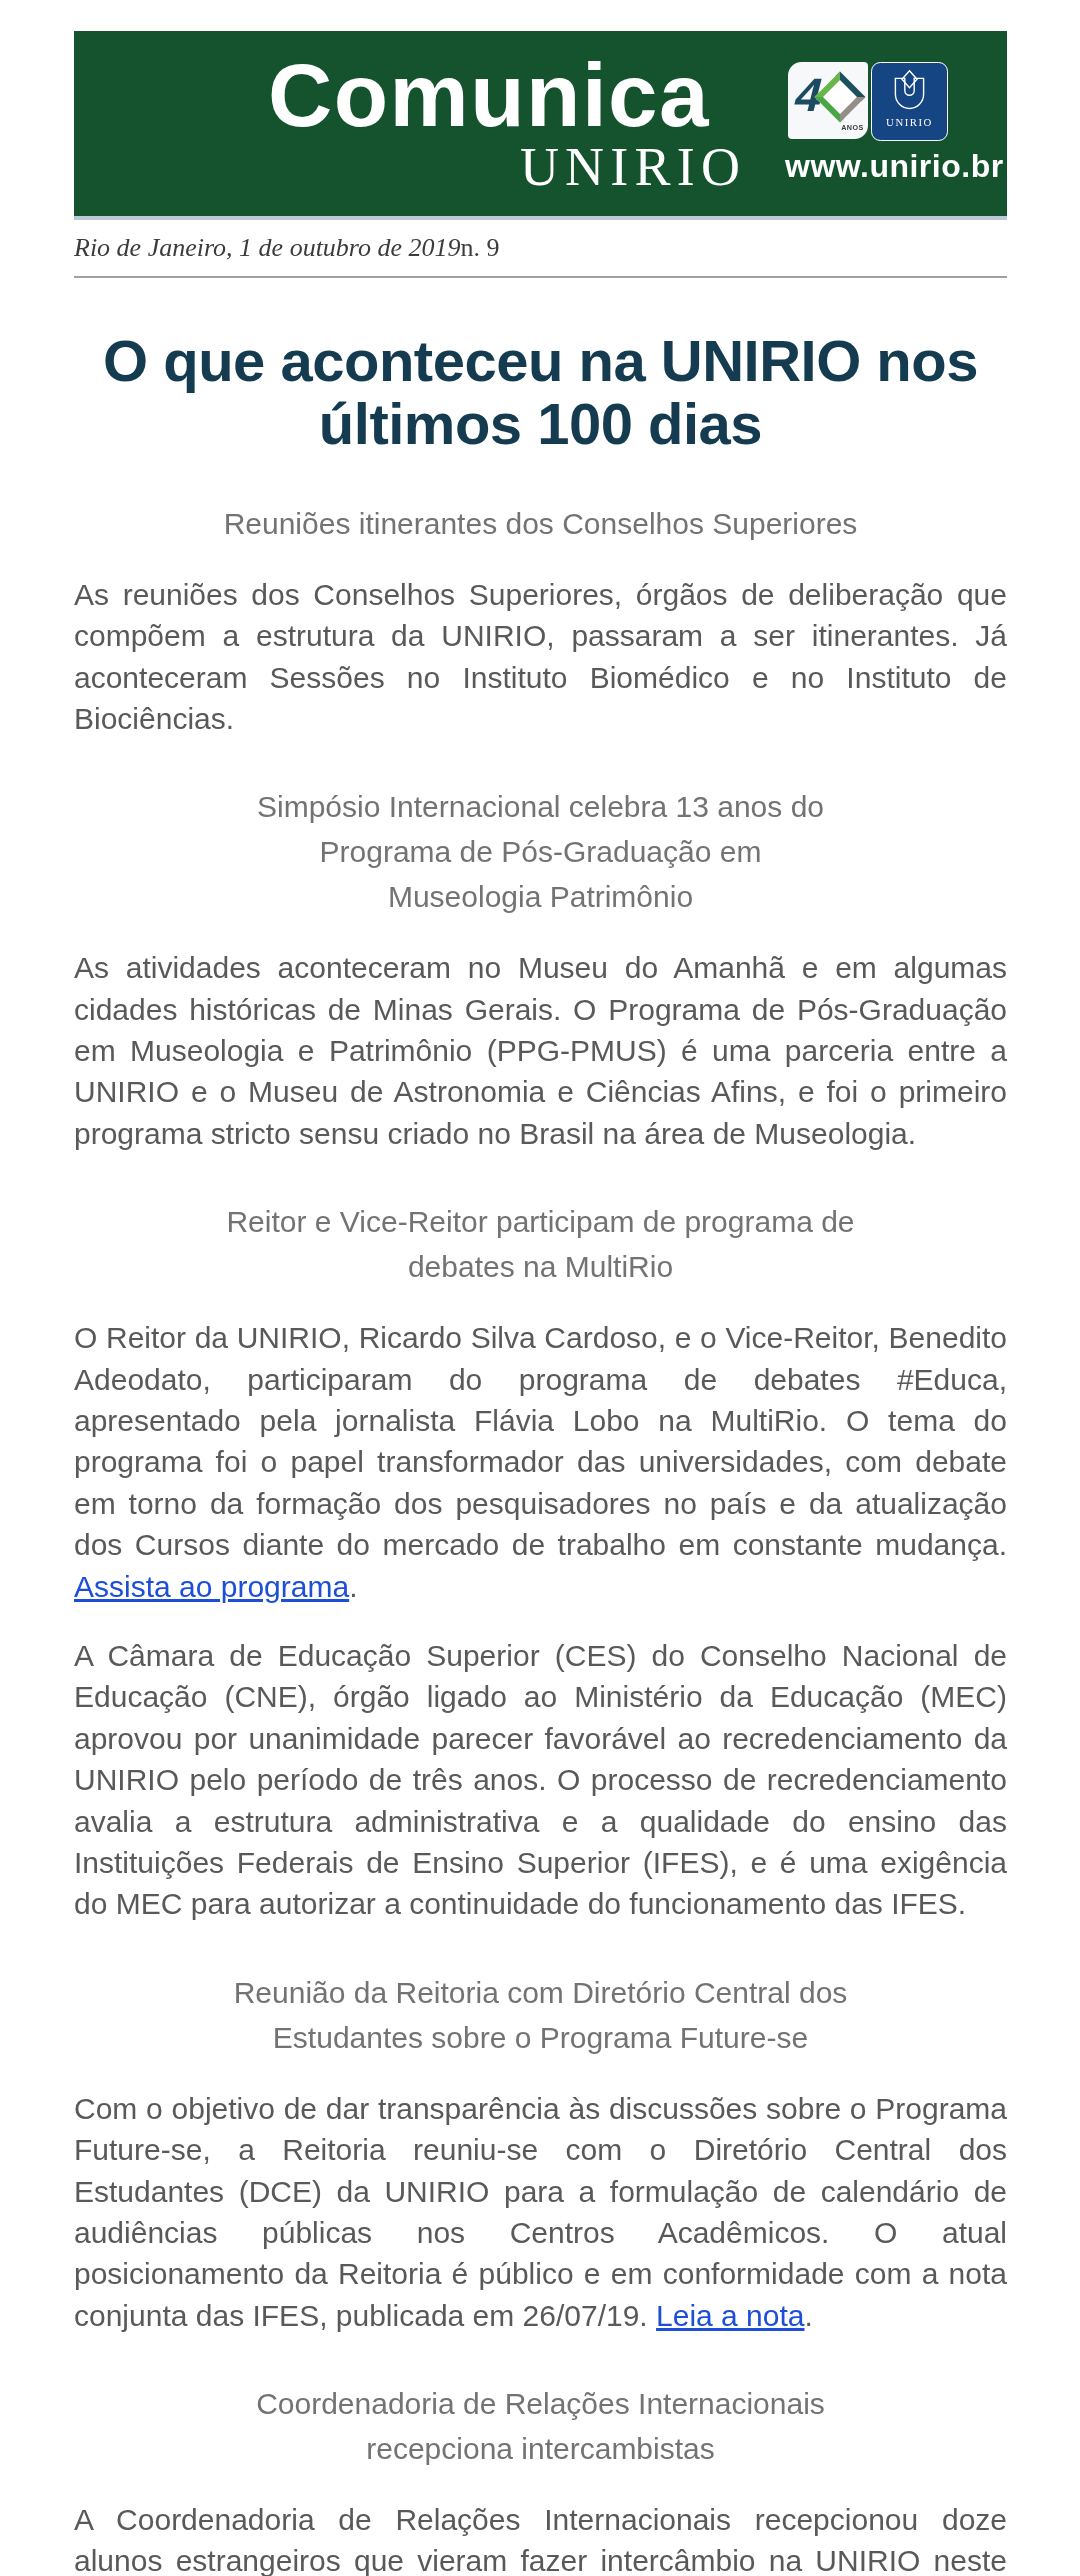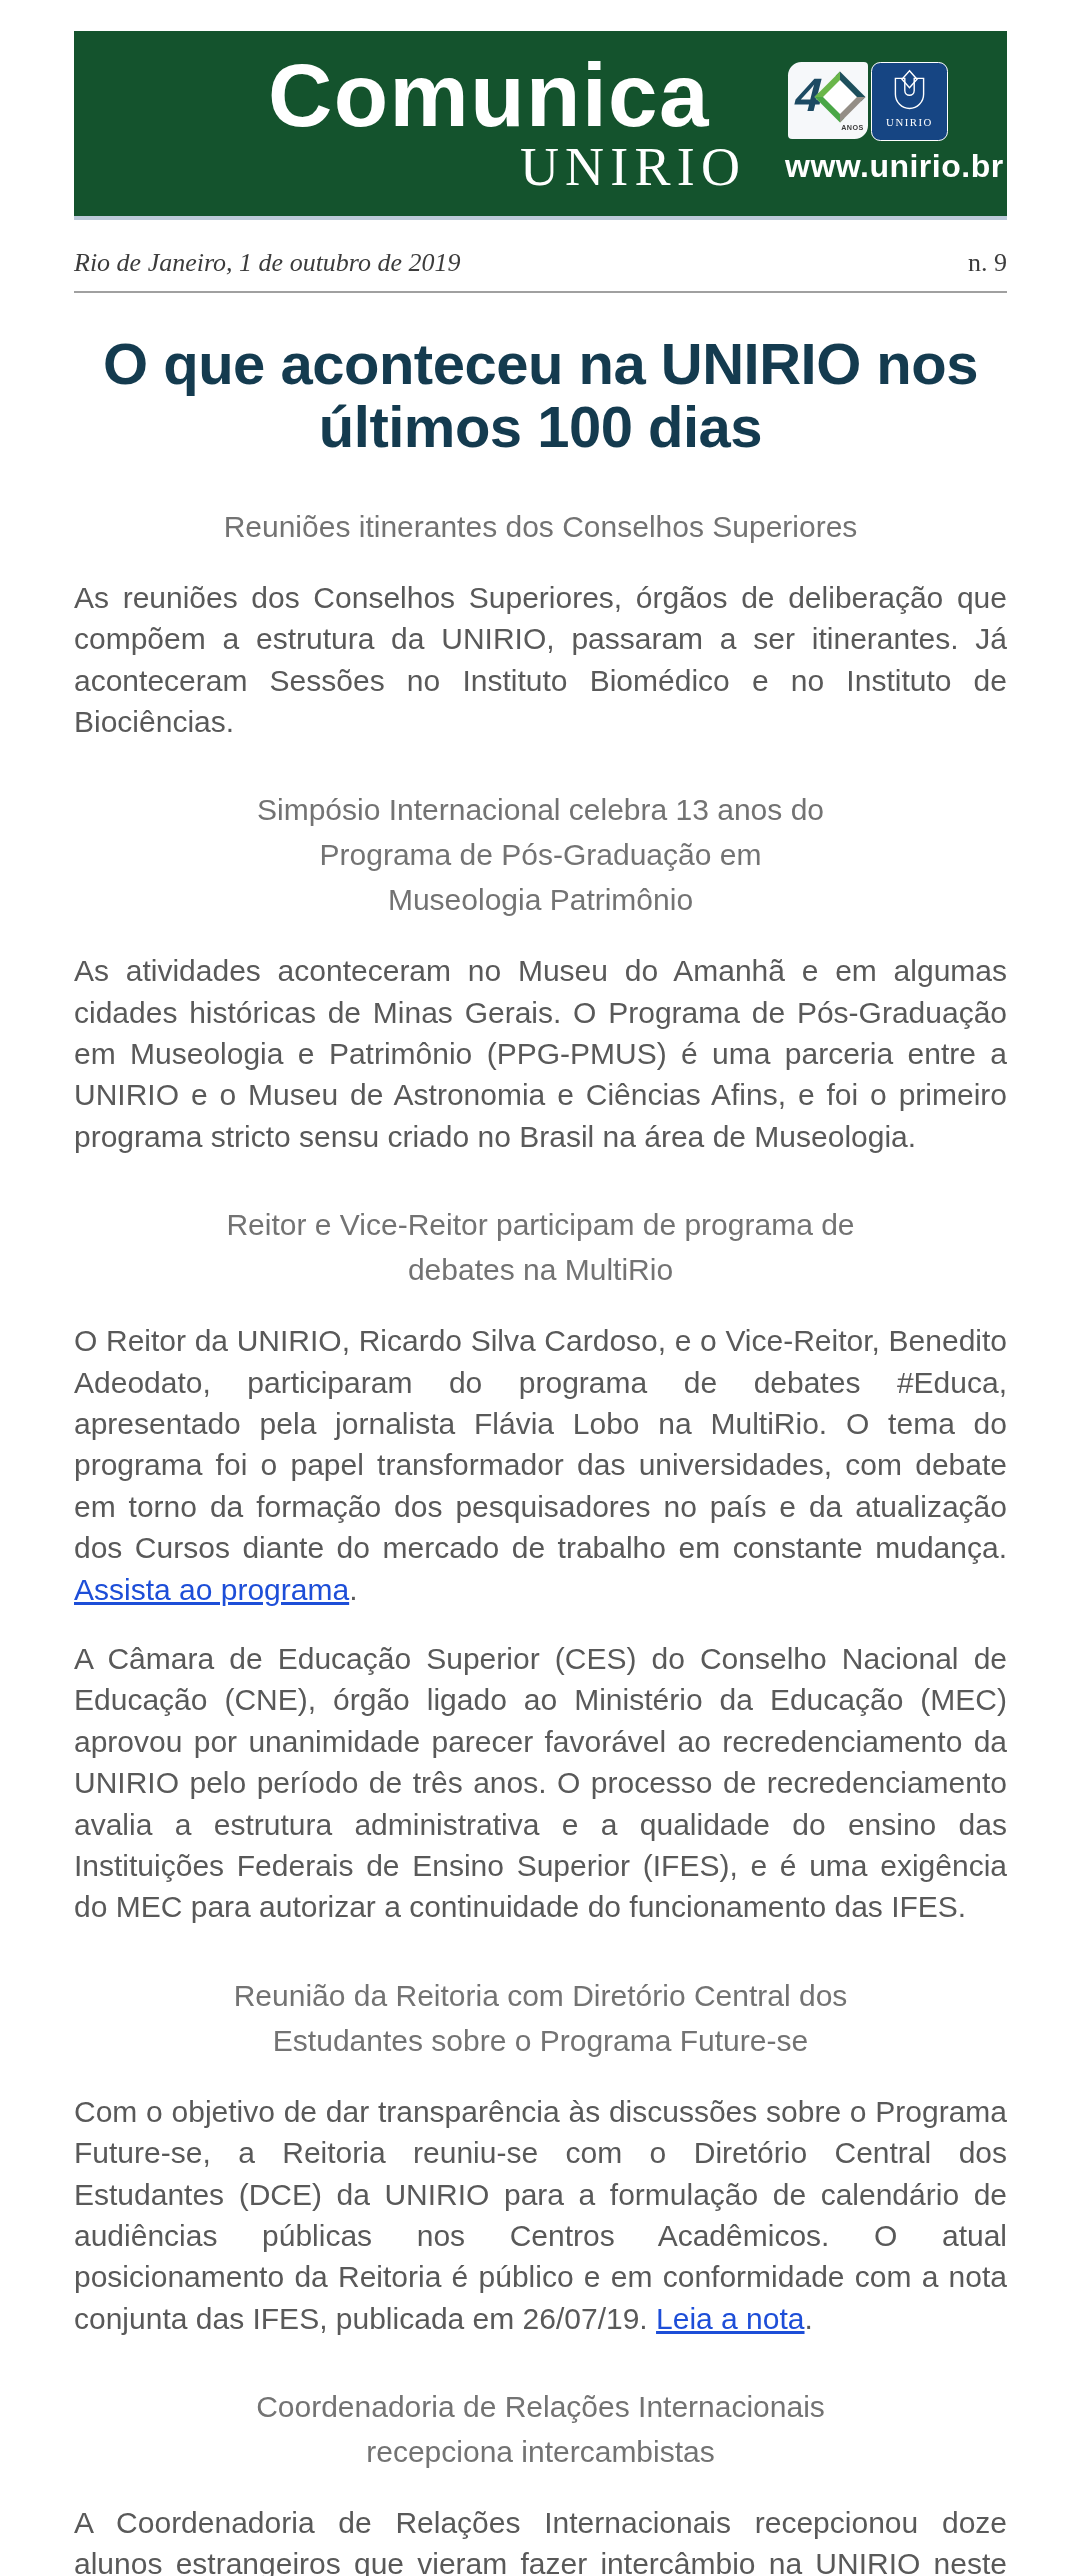--- a/index.html
+++ b/index.html
@@ -28,28 +28,28 @@
             letter-spacing:0.5px;}
   .logoU{position:absolute;left:797px;top:31px;width:75px;height:77px;
          border:1.5px solid #ffffff;border-radius:9.3px;background:#164583;text-align:center;}
   .logoU svg{display:block;margin:5.2px auto 0;}
   .logoU-label{display:block;margin-top:1px;color:#ffffff;font-family:"Liberation Serif", serif;
                font-size:10.8px;letter-spacing:1.5px;}
   .website{position:absolute;left:711px;top:117px;width:162px;text-align:center;color:#ffffff;
            font-size:32px;font-weight:bold;letter-spacing:0.5px;}
 
   
-  .daterow{display:flex;justify-content:space-between;align-items:baseline;margin-top:28px;
+  .daterow{display:flex;justify-content:flex-start;align-items:baseline;margin-top:13px;
            font-family:"Liberation Serif", serif;font-size:26px;color:#3c3c3c;}
   .place-date{font-style:italic;}
   .issue{font-style:normal;}
   .rule{margin-top:13.4px;height:2.1px;background:#a0a0a0;border:none;}
 
   
-  .main-title{margin-top:40px;text-align:center;color:#143b4f;font-size:58px;font-weight:bold;
+  .main-title{margin-top:52px;text-align:center;color:#143b4f;font-size:58px;font-weight:bold;
               line-height:1.08;letter-spacing:-0.5px;}
   .main-title span{display:block;}
 
   
   .h-sec{margin:45px auto 0;max-width:732px;text-align:center;color:#737373;font-size:30px;
          font-weight:normal;line-height:1.5;}
   .body-text{margin:28px 0 0;color:#595959;font-size:30px;line-height:1.38;text-align:justify;}
   .body-text a{color:#1d4ed8;text-decoration:underline;}
 </style>
 </head>

